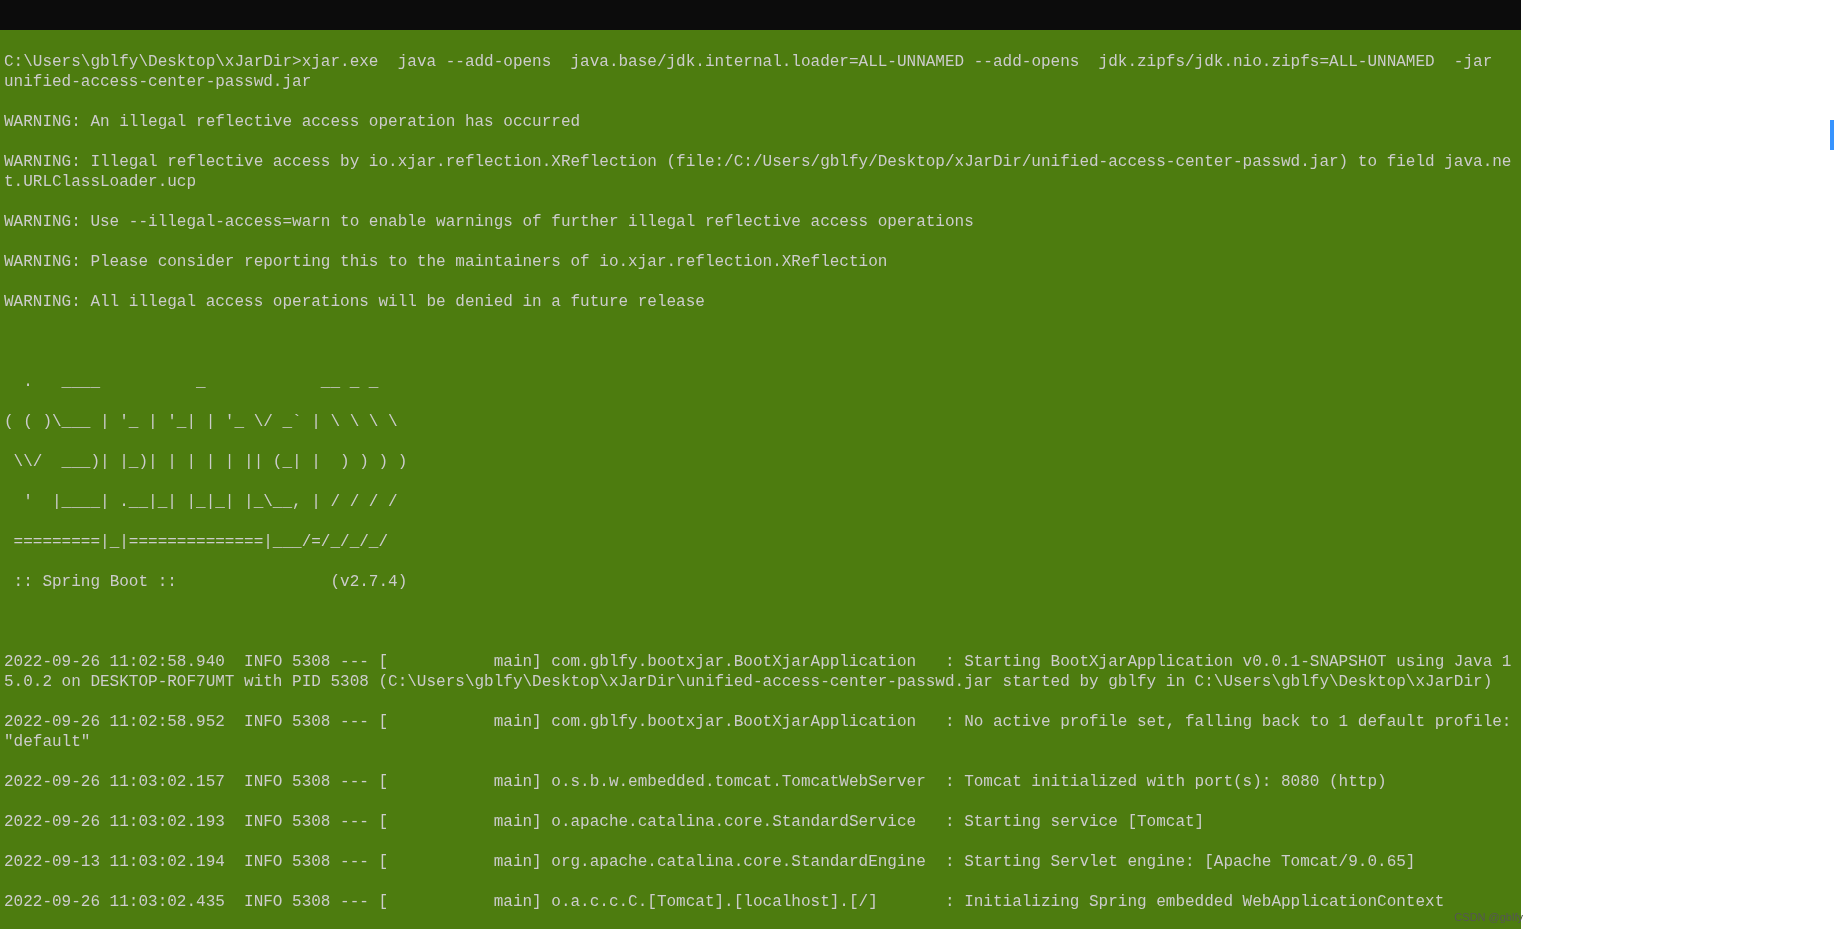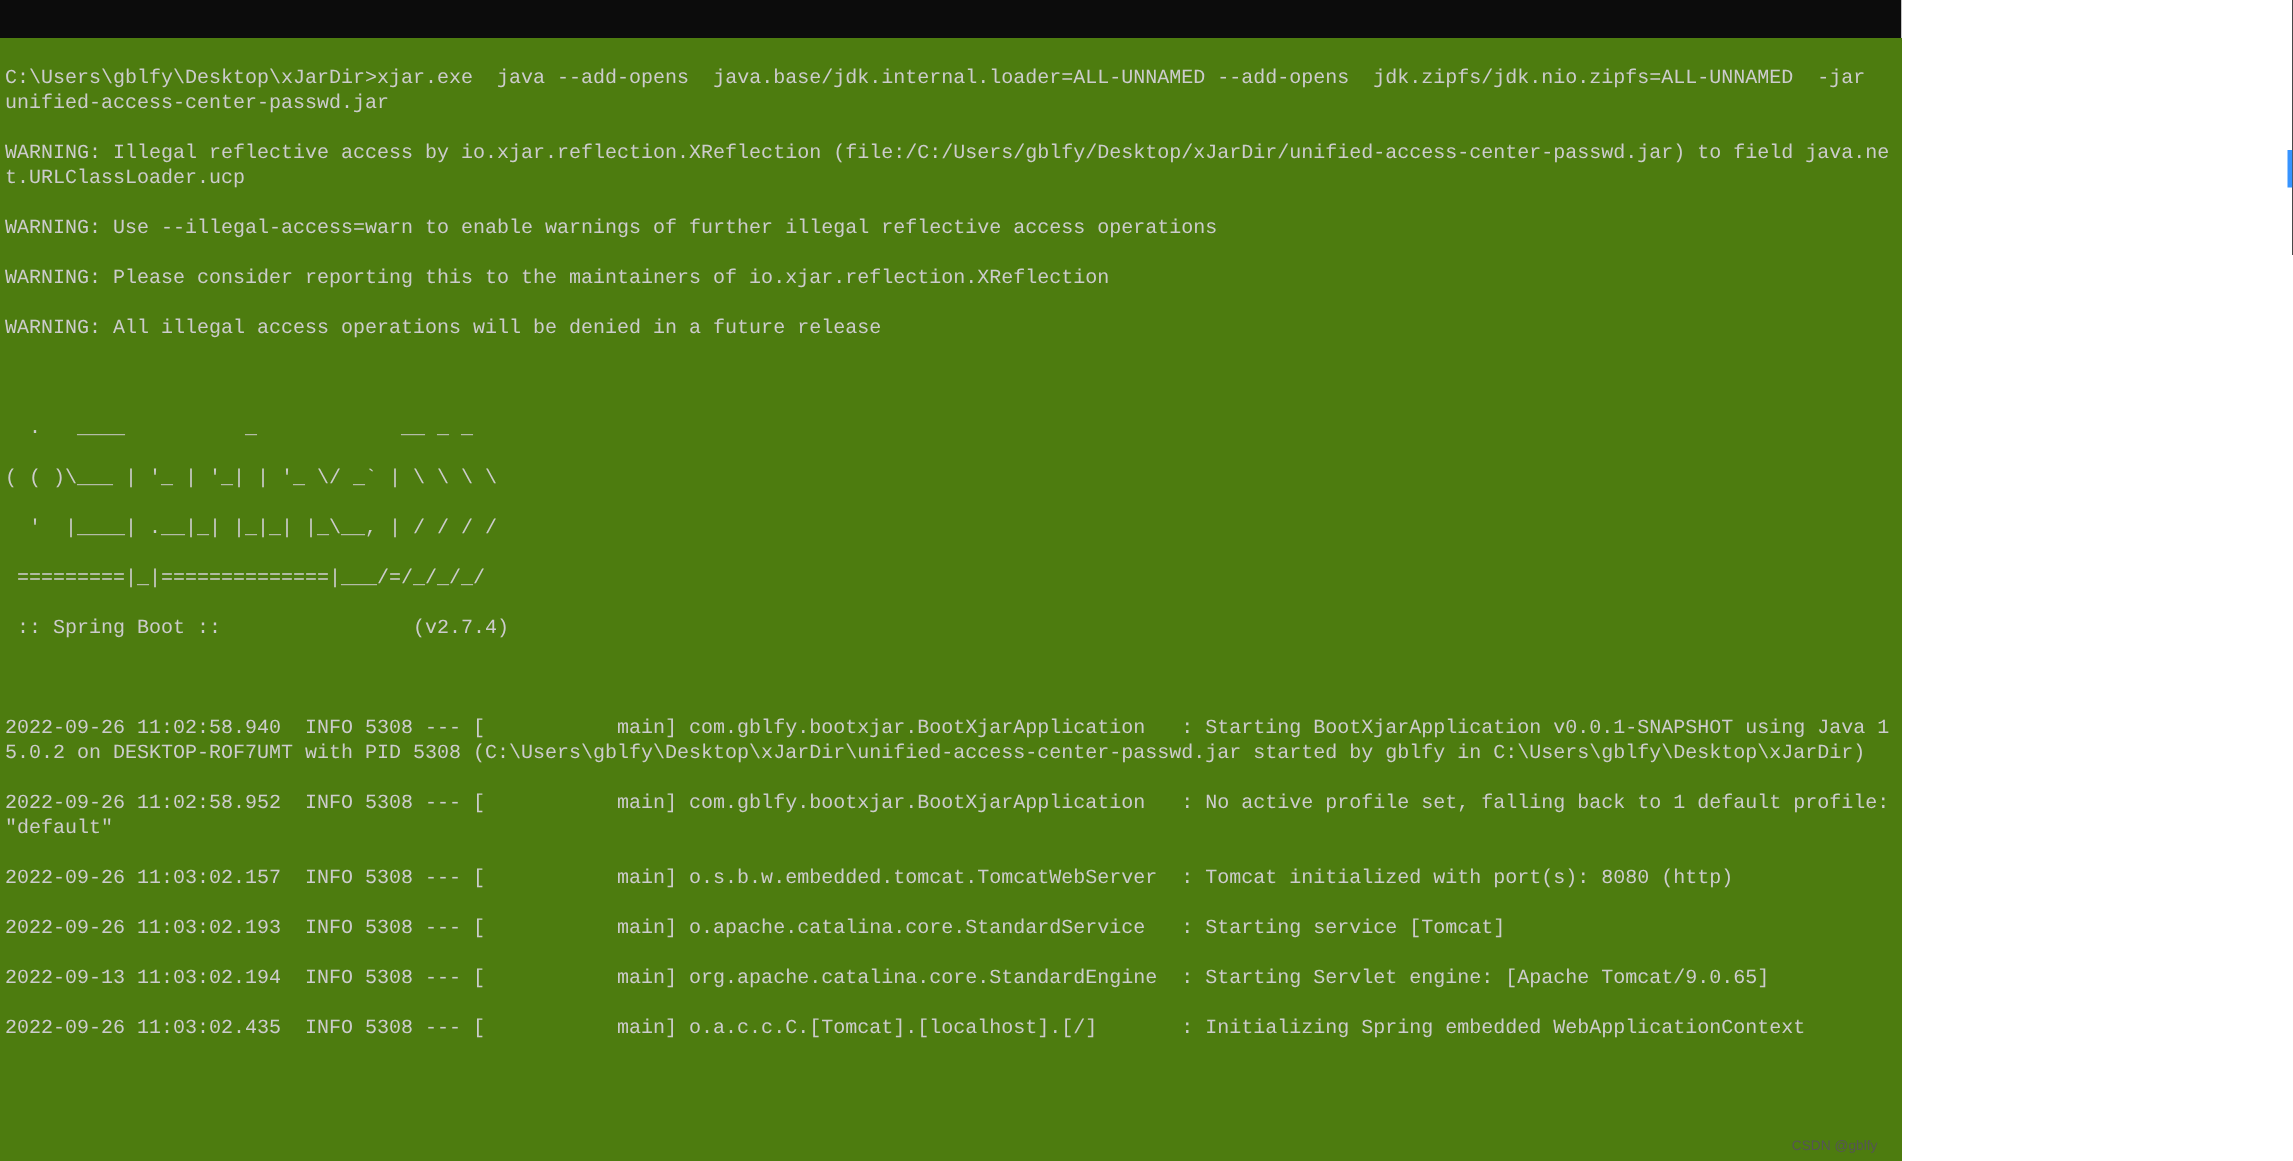--- a/index.html
+++ b/index.html
@@ -47,21 +47,21 @@
     .line {
       white-space: pre-wrap;
       word-break: break-all;
     }
     .prompt-path {
       color: #cccccc;
     }
     .watermark {
       position: absolute;
       bottom: 4px;
-      right: 332px;
+      right: 311px;
       font-size: 11px;
       color: #555555;
       font-family: Arial, sans-serif;
     }
     .right-gap {
       position: absolute;
       top: 0;
       left: 1521px;
       width: 313px;
       height: 929px;
@@ -74,27 +74,29 @@
       width: 4px;
       height: 30px;
       background: #3794ff;
     }
   </style>
 </head>
 <body>
 
 <div class="terminal-container">
 <div class="line"><span class="prompt-path">C:\Users\gblfy\Desktop\xJarDir&gt;</span><span>xjar.exe  java --add-opens  java.base/jdk.internal.loader=ALL-UNNAMED --add-opens  jdk.zipfs/jdk.nio.zipfs=ALL-UNNAMED  -jar  unified-access-center-passwd.jar</span></div>
+<div class="line">WARNING: An illegal reflective access operation has occurred</div>
 <div class="line">WARNING: Illegal reflective access by io.xjar.reflection.XReflection (file:/C:/Users/gblfy/Desktop/xJarDir/unified-access-center-passwd.jar) to field java.net.URLClassLoader.ucp</div>
 <div class="line">WARNING: Use --illegal-access=warn to enable warnings of further illegal reflective access operations</div>
 <div class="line">WARNING: Please consider reporting this to the maintainers of io.xjar.reflection.XReflection</div>
 <div class="line">WARNING: All illegal access operations will be denied in a future release</div>
 <div class="line"> </div>
 <div class="line">  .   ____          _            __ _ _</div>
 <div class="line">( ( )\___ | '_ | '_| | '_ \/ _` | \ \ \ \</div>
+<div class="line"> \\/  ___)| |_)| | | | | || (_| |  ) ) ) )</div>
 <div class="line">  '  |____| .__|_| |_|_| |_\__, | / / / /</div>
 <div class="line"> =========|_|==============|___/=/_/_/_/</div>
 <div class="line"> :: Spring Boot ::                (v2.7.4)</div>
 <div class="line"> </div>
 <div class="line">2022-09-26 11:02:58.940  INFO 5308 --- [           main] com.gblfy.bootxjar.BootXjarApplication   : Starting BootXjarApplication v0.0.1-SNAPSHOT using Java 15.0.2 on DESKTOP-ROF7UMT with PID 5308 (C:\Users\gblfy\Desktop\xJarDir\unified-access-center-passwd.jar started by gblfy in C:\Users\gblfy\Desktop\xJarDir)</div>
 <div class="line">2022-09-26 11:02:58.952  INFO 5308 --- [           main] com.gblfy.bootxjar.BootXjarApplication   : No active profile set, falling back to 1 default profile: "default"</div>
 <div class="line">2022-09-26 11:03:02.157  INFO 5308 --- [           main] o.s.b.w.embedded.tomcat.TomcatWebServer  : Tomcat initialized with port(s): 8080 (http)</div>
 <div class="line">2022-09-26 11:03:02.193  INFO 5308 --- [           main] o.apache.catalina.core.StandardService   : Starting service [Tomcat]</div>
 <div class="line">2022-09-13 11:03:02.194  INFO 5308 --- [           main] org.apache.catalina.core.StandardEngine  : Starting Servlet engine: [Apache Tomcat/9.0.65]</div>
 <div class="line">2022-09-26 11:03:02.435  INFO 5308 --- [           main] o.a.c.c.C.[Tomcat].[localhost].[/]       : Initializing Spring embedded WebApplicationContext</div>

